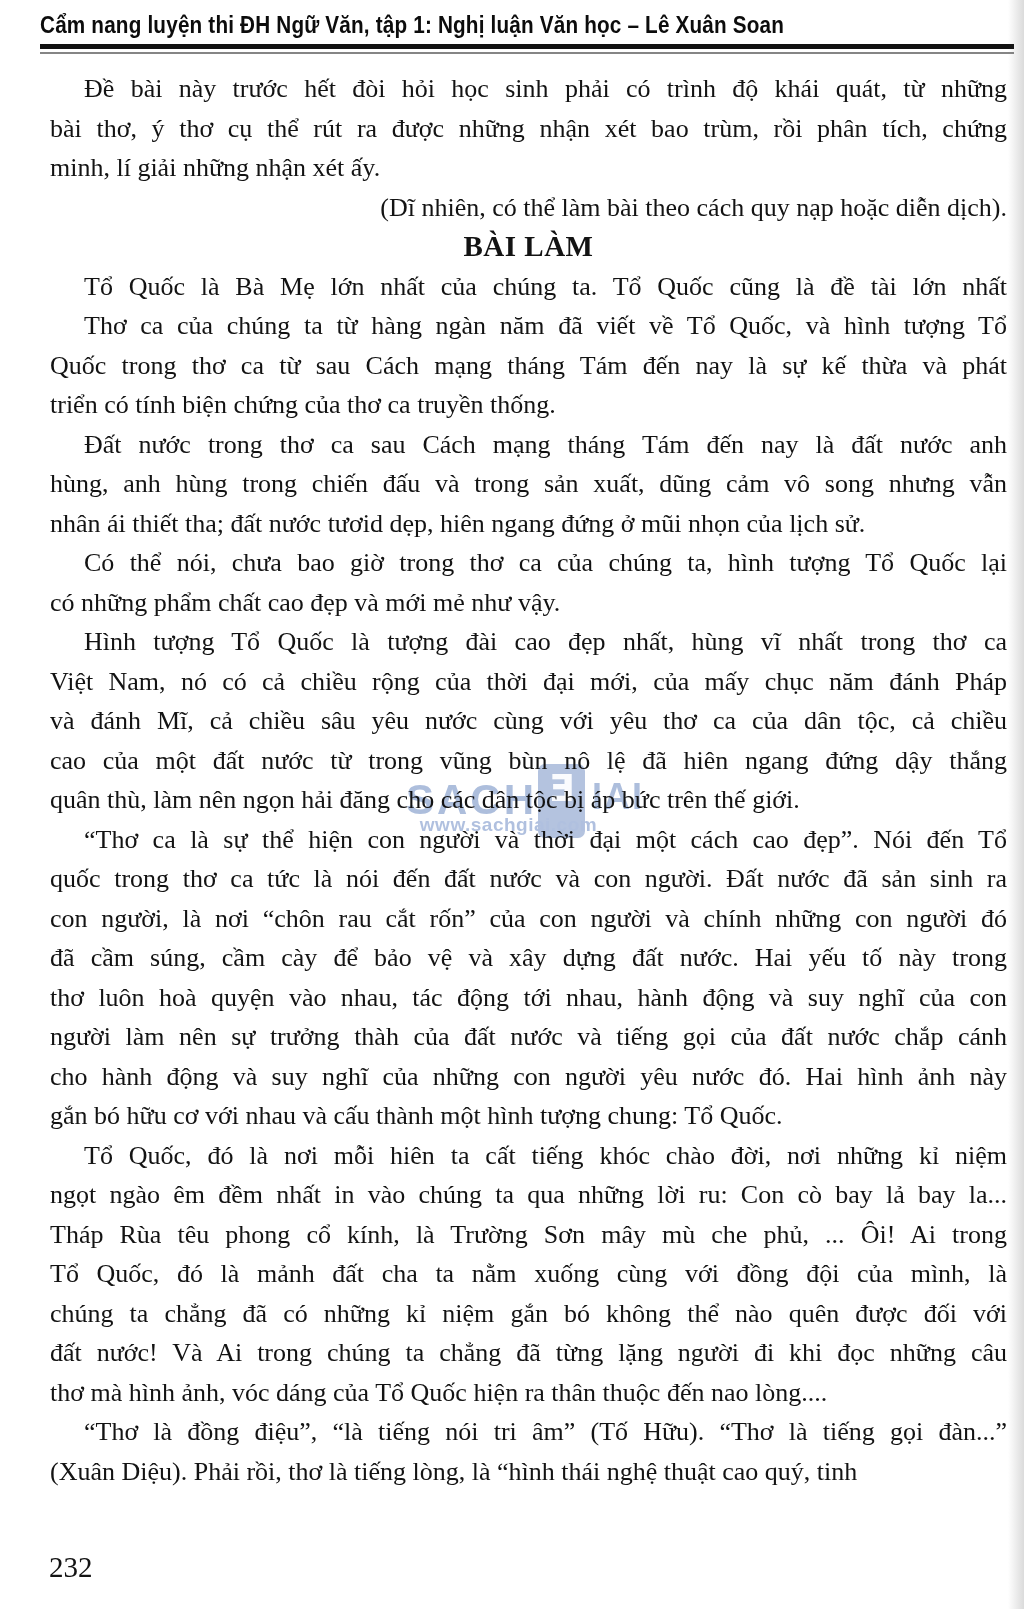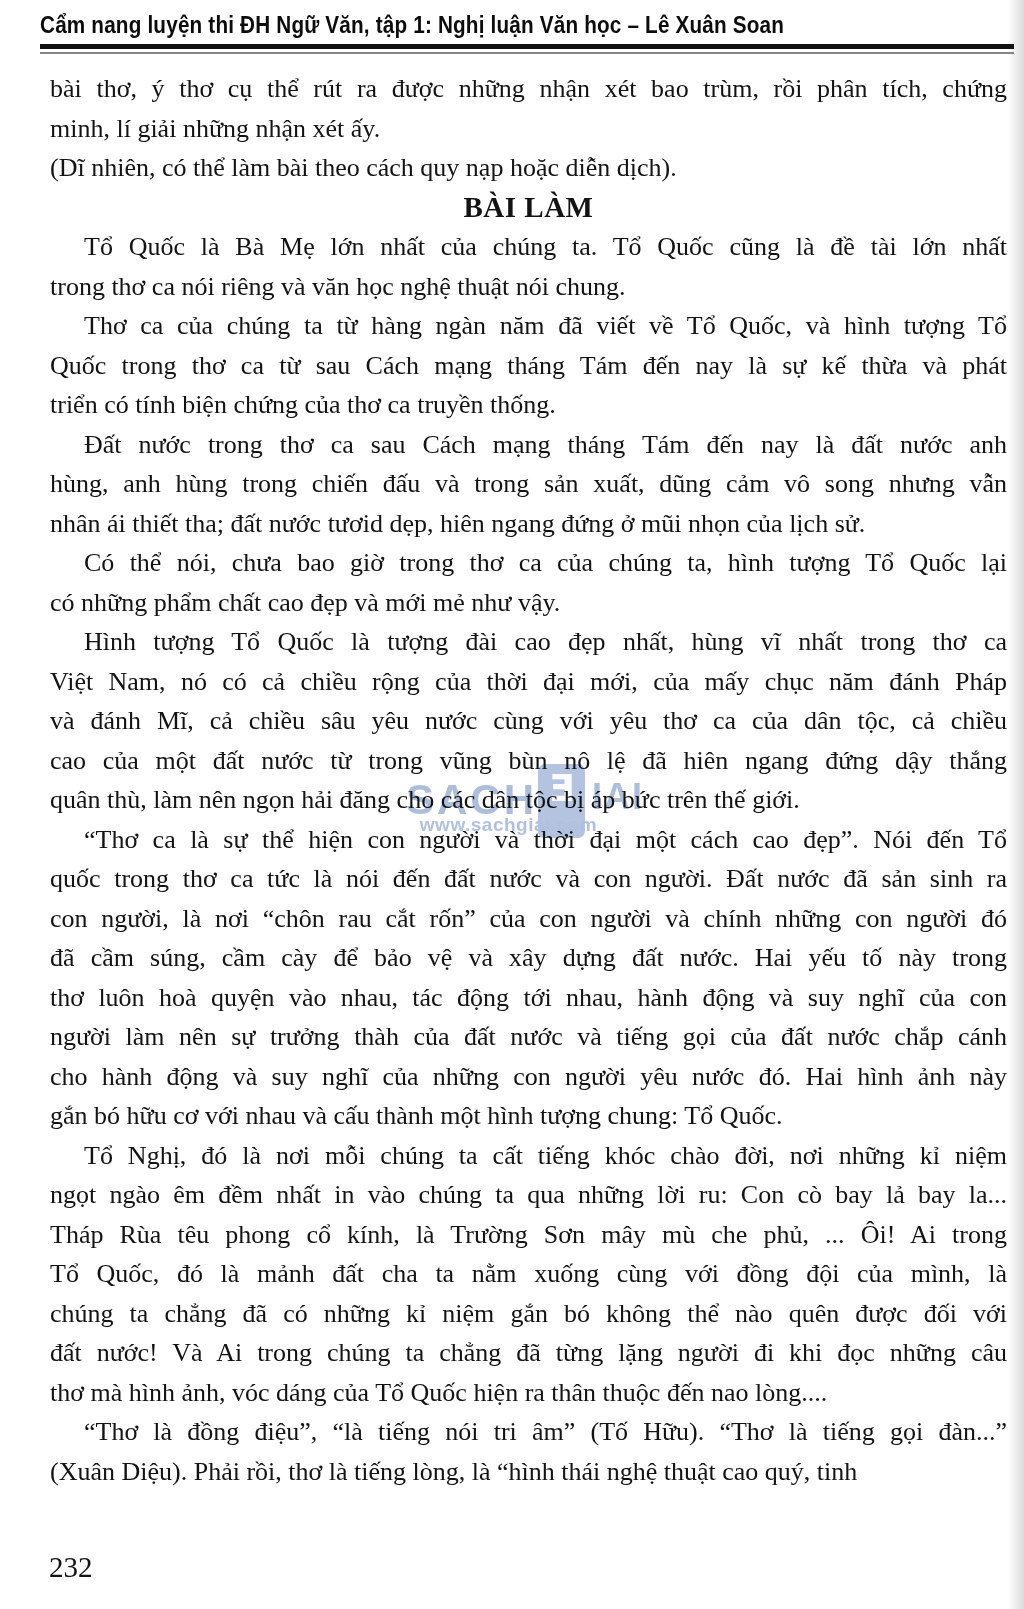--- a/index.html
+++ b/index.html
@@ -22,21 +22,21 @@
 
   
   .body-text{
     position:absolute; left:50px; right:17px; top:69px; z-index:2;
     font-size:26px;
   }
   .line,.rightline,.heading{ height:39.5px; line-height:39.5px; }
   .line{ text-align:justify; text-align-last:justify; }
   .line.last{ text-align-last:left; }
   .line.indent{ text-indent:34px; }
-  .rightline{ text-align:left; }
+  .rightline{ text-align:right; }
   .heading{ text-align:center; font-weight:bold; font-size:29px; letter-spacing:0.5px; }
 
   
   .watermark{
     position:absolute; left:406px; top:760px; width:250px; height:95px;
     z-index:1; opacity:0.85;
     font-family:"Liberation Sans","DejaVu Sans",sans-serif; font-weight:bold;
     color:#9fb3d7;
   }
   .wm-left{ position:absolute; left:0; top:16px; font-size:42px; letter-spacing:3px; }
@@ -68,26 +68,26 @@
   <div class="watermark">
     <span class="wm-left">SACH</span>
     <div class="wm-logo">
       <span class="wm-glyph">Ǝ</span>
     </div>
     <span class="wm-right">IAI</span>
     <div class="wm-url">www.sachgiai.com</div>
   </div>
 
   <div class="body-text" id="essay-body">
+      <div class="line indent">Đề bài này trước hết đòi hỏi học sinh phải có trình độ khái quát, từ những</div>
       <div class="line">bài thơ, ý thơ cụ thể rút ra được những nhận xét bao trùm, rồi phân tích, chứng</div>
       <div class="line last">minh, lí giải những nhận xét ấy.</div>
       <div class="rightline">(Dĩ nhiên, có thể làm bài theo cách quy nạp hoặc diễn dịch).</div>
       <div class="heading">BÀI LÀM</div>
       <div class="line indent">Tổ Quốc là Bà Mẹ lớn nhất của chúng ta. Tổ Quốc cũng là đề tài lớn nhất</div>
-      <div class="line last">trong thơ ca nói riêng và văn học nghệ thuật nói chung.</div>
       <div class="line indent">Thơ ca của chúng ta từ hàng ngàn năm đã viết về Tổ Quốc, và hình tượng Tổ</div>
       <div class="line">Quốc trong thơ ca từ sau Cách mạng tháng Tám đến nay là sự kế thừa và phát</div>
       <div class="line last">triển có tính biện chứng của thơ ca truyền thống.</div>
       <div class="line indent">Đất nước trong thơ ca sau Cách mạng tháng Tám đến nay là đất nước anh</div>
       <div class="line">hùng, anh hùng trong chiến đấu và trong sản xuất, dũng cảm vô song nhưng vẫn</div>
       <div class="line last">nhân ái thiết tha; đất nước tươid dẹp, hiên ngang đứng ở mũi nhọn của lịch sử.</div>
       <div class="line indent">Có thể nói, chưa bao giờ trong thơ ca của chúng ta, hình tượng Tổ Quốc lại</div>
       <div class="line last">có những phẩm chất cao đẹp và mới mẻ như vậy.</div>
       <div class="line indent">Hình tượng Tổ Quốc là tượng đài cao đẹp nhất, hùng vĩ nhất trong thơ ca</div>
       <div class="line">Việt Nam, nó có cả chiều rộng của thời đại mới, của mấy chục năm đánh Pháp</div>
@@ -95,21 +95,21 @@
       <div class="line">cao của một đất nước từ trong vũng bùn nô lệ đã hiên ngang đứng dậy thắng</div>
       <div class="line last">quân thù, làm nên ngọn hải đăng cho các dân tộc bị áp bức trên thế giới.</div>
       <div class="line indent">“Thơ ca là sự thể hiện con người và thời đại một cách cao đẹp”. Nói đến Tổ</div>
       <div class="line">quốc trong thơ ca tức là nói đến đất nước và con người. Đất nước đã sản sinh ra</div>
       <div class="line">con người, là nơi “chôn rau cắt rốn” của con người và chính những con người đó</div>
       <div class="line">đã cầm súng, cầm cày để bảo vệ và xây dựng đất nước. Hai yếu tố này trong</div>
       <div class="line">thơ luôn hoà quyện vào nhau, tác động tới nhau, hành động và suy nghĩ của con</div>
       <div class="line">người làm nên sự trưởng thàh của đất nước và tiếng gọi của đất nước chắp cánh</div>
       <div class="line">cho hành động và suy nghĩ của những con người yêu nước đó. Hai hình ảnh này</div>
       <div class="line last">gắn bó hữu cơ với nhau và cấu thành một hình tượng chung: Tổ Quốc.</div>
-      <div class="line indent">Tổ Nghị, đó là nơi mỗi chúng ta cất tiếng khóc chào đời, nơi những kỉ niệm</div>
+      <div class="line indent">Tổ Quốc, đó là nơi mỗi hiên ta cất tiếng khóc chào đời, nơi những kỉ niệm</div>
       <div class="line">ngọt ngào êm đềm nhất in vào chúng ta qua những lời ru: Con cò bay lả bay la...</div>
       <div class="line">Tháp Rùa têu phong cổ kính, là Trường Sơn mây mù che phủ, ... Ôi! Ai trong</div>
       <div class="line">Tổ Quốc, đó là mảnh đất cha ta nằm xuống cùng với đồng đội của mình, là</div>
       <div class="line">chúng ta chẳng đã có những kỉ niệm gắn bó không thể nào quên được đối với</div>
       <div class="line">đất nước! Và Ai trong chúng ta chẳng đã từng lặng người đi khi đọc những câu</div>
       <div class="line last">thơ mà hình ảnh, vóc dáng của Tổ Quốc hiện ra thân thuộc đến nao lòng....</div>
       <div class="line indent">“Thơ là đồng điệu”, “là tiếng nói tri âm” (Tố Hữu). “Thơ là tiếng gọi đàn...”</div>
       <div class="line last">(Xuân Diệu). Phải rồi, thơ là tiếng lòng, là “hình thái nghệ thuật cao quý, tinh</div>
     </div>
 

